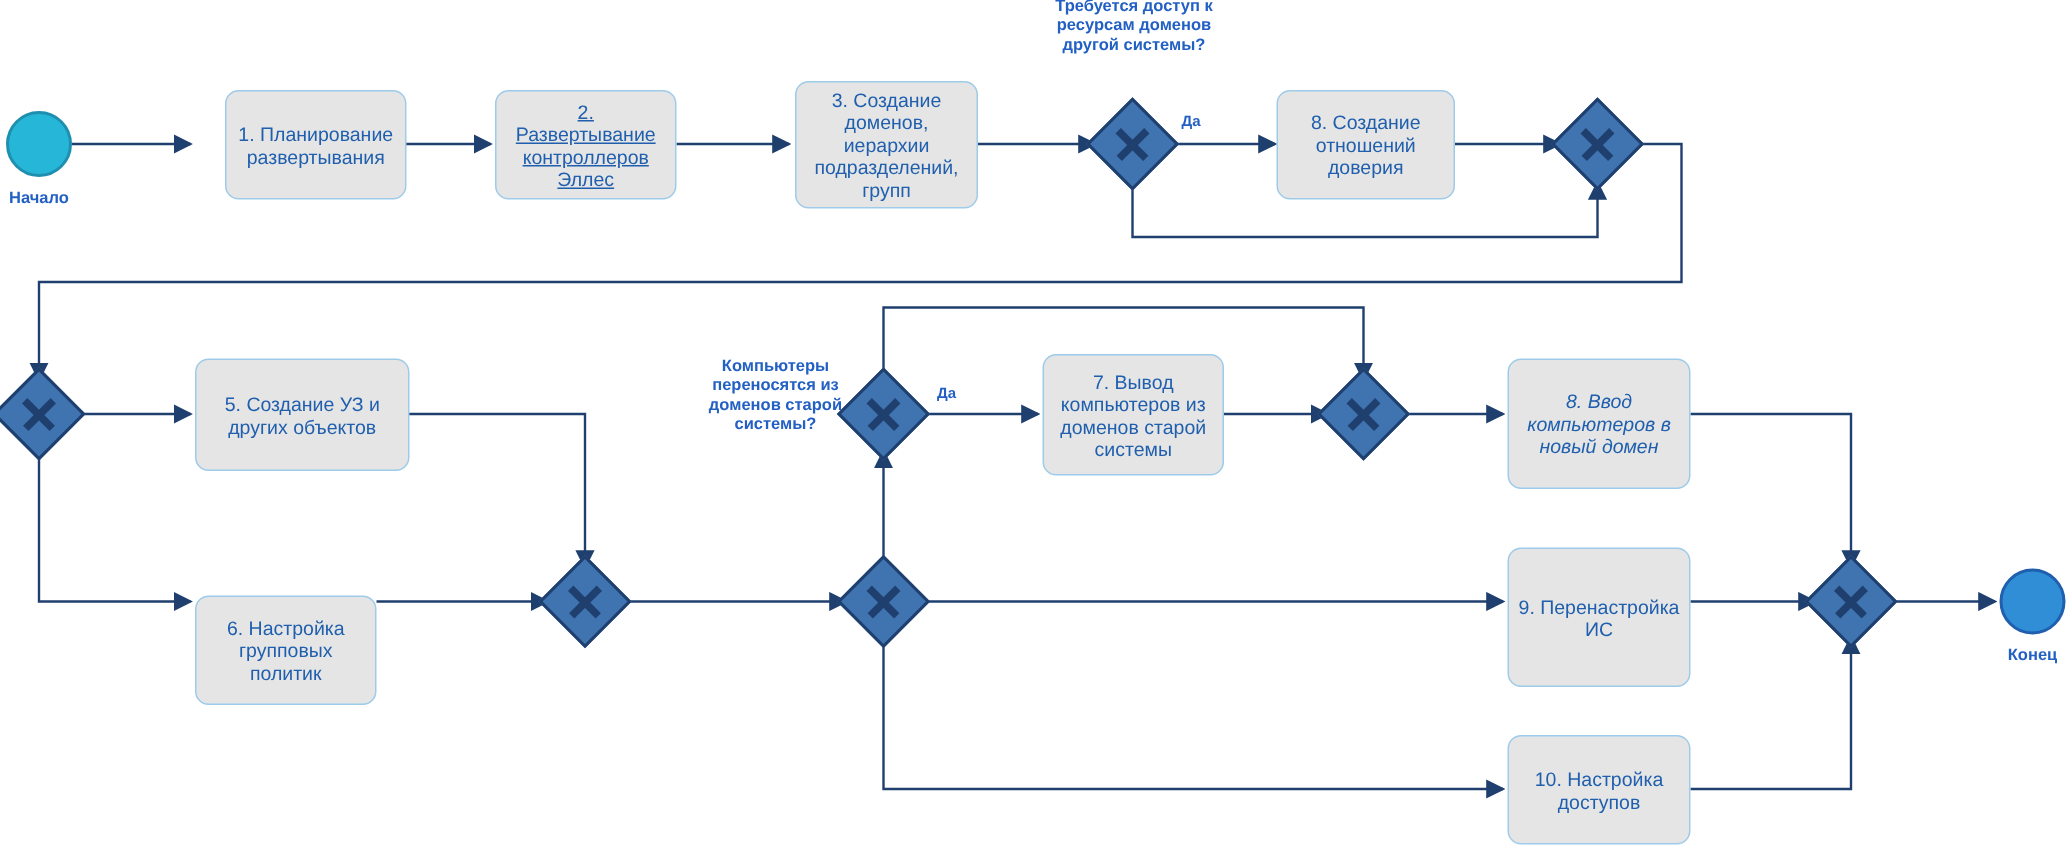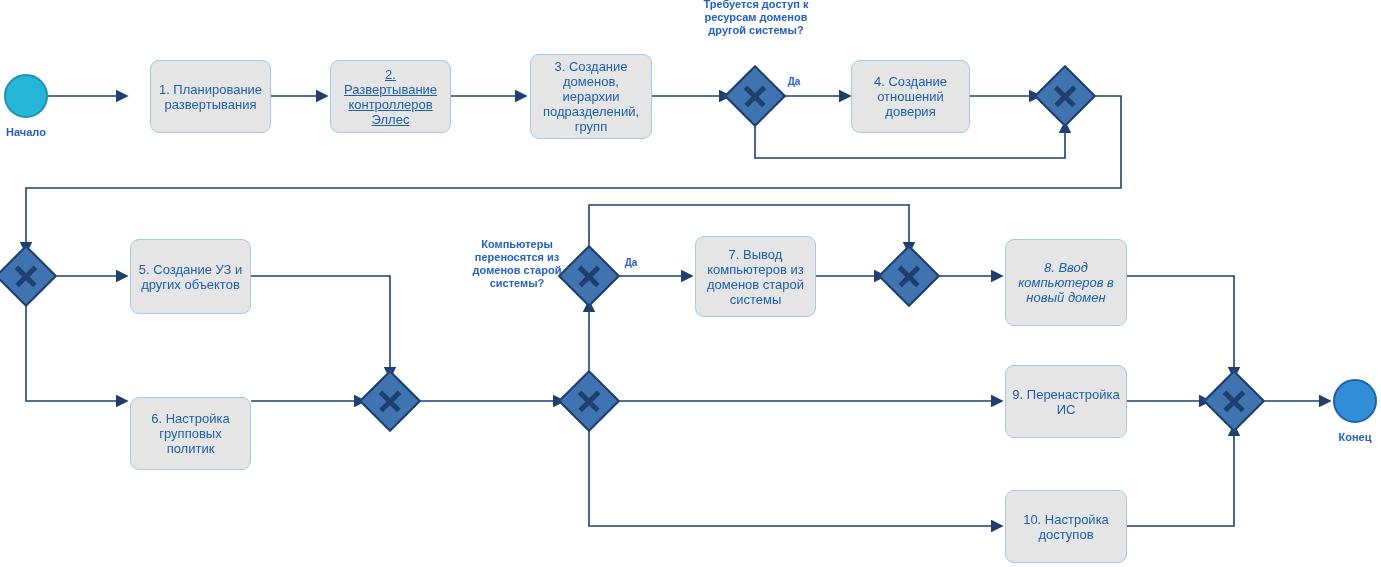--- a/index.html
+++ b/index.html
@@ -166,35 +166,35 @@
   <div class="task" style="left:130px; top:60px; width:121px; height:73px;margin-left:20px;">
     <span>1. Планирование развертывания</span>
   </div>
   <div class="task" style="left:330px; top:60px; width:121px; height:73px;text-decoration:underline;">
     <span>2. Развертывание контроллеров Эллес</span>
   </div>
   <div class="task" style="left:530px; top:54px; width:122px; height:85px;">
     <span>3. Создание доменов, иерархии подразделений, групп</span>
   </div>
   <div class="task" style="left:851px; top:60px; width:119px; height:73px;">
-    <span>4. Создание отношений доверия</span>
-  </div>
-  <div class="task" style="left:130px; top:239px; width:121px; height:75px;">
+    <span>8. Создание отношений доверия</span>
+  </div>
+  <div class="task" style="left:130px; top:239px; width:143px; height:75px;">
     <span>5. Создание УЗ и других объектов</span>
   </div>
   <div class="task" style="left:130px; top:365px; width:121px; height:73px;margin-top:32px;">
     <span>6. Настройка групповых политик</span>
   </div>
   <div class="task" style="left:695px; top:236px; width:121px; height:81px;">
     <span>7. Вывод компьютеров из доменов старой системы</span>
   </div>
   <div class="task" style="left:1005px; top:239px; width:122px; height:87px;font-style:italic;">
     <span>8. Ввод компьютеров в новый домен</span>
   </div>
-  <div class="task" style="left:1005px; top:365px; width:122px; height:73px;">
+  <div class="task" style="left:1005px; top:365px; width:122px; height:93px;">
     <span>9. Перенастройка ИС</span>
   </div>
   <div class="task" style="left:1005px; top:490px; width:122px; height:73px;">
     <span>10. Настройка доступов</span>
   </div>
 
   <div class="gateway" style="left:733px; top:74px;"></div>
   <div class="node-label" style="left:692px; top:-2px; width:128px;">Требуется доступ к ресурсам доменов другой системы?</div>
 
   <div class="gateway" style="left:1043px; top:74px;"></div>

